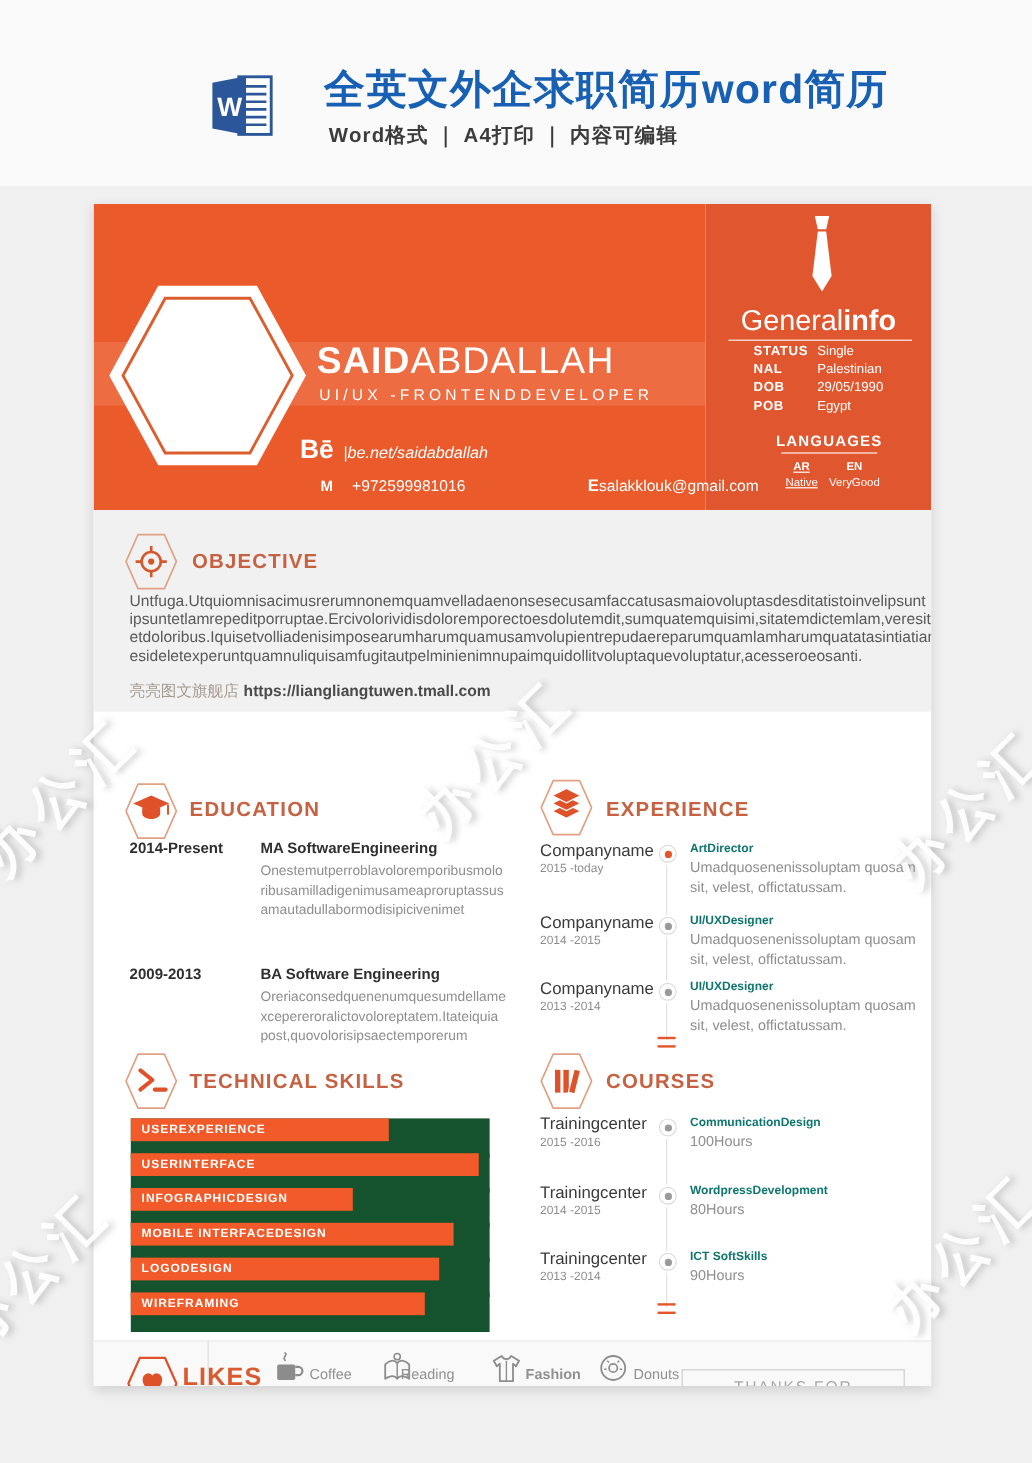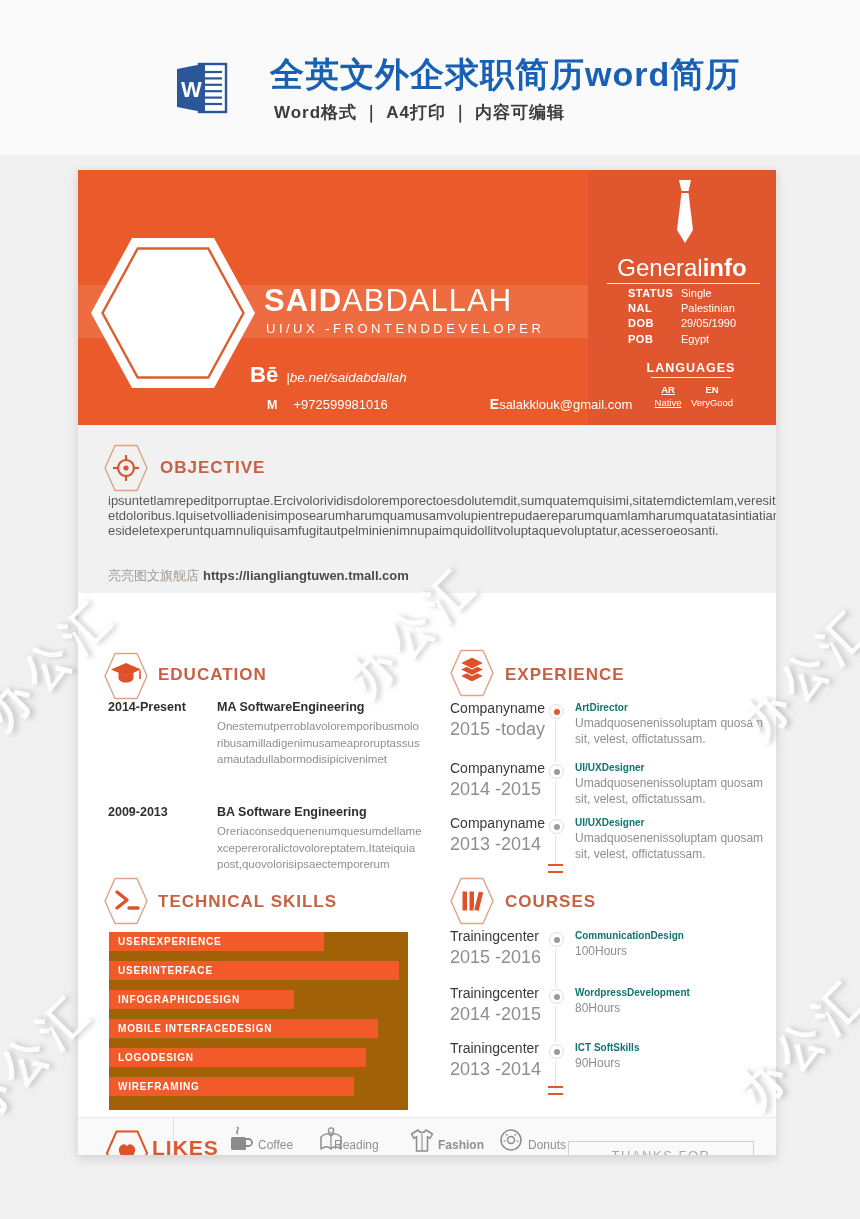--- a/index.html
+++ b/index.html
@@ -49,31 +49,31 @@
   .store-name{color:#A49A90;}
   .store-url{color:#4A4A4A;font-weight:bold;margin-left:4px;}
   
   .edu-entry{position:absolute;left:30px;width:300px;}
   .edu-period{position:absolute;left:0;top:0;font-size:12.5px;font-weight:bold;color:#2F2F2F;}
   .edu-degree{position:absolute;left:109px;top:0;font-size:12.5px;font-weight:bold;color:#2F2F2F;white-space:nowrap;}
   .edu-desc{position:absolute;left:109px;top:18px;width:205px;font-size:11.5px;line-height:16.5px;color:#8E8E8E;word-break:break-all;}
   
   .tl-entry-left{position:absolute;left:372px;width:96px;}
   .tl-company{font-size:14px;color:#3A3A3A;}
-  .tl-period{font-size:18px;color:#8E8E8E;margin-top:3px;}
+  .tl-period{font-size:10px;color:#8E8E8E;margin-top:3px;}
   .tl-entry-right{position:absolute;left:497px;width:200px;}
   .tl-role{font-size:10px;font-weight:bold;color:#0f766e;}
   .tl-desc{font-size:12px;line-height:16px;color:#8E8E8E;margin-top:2px;}
   .tl-line{position:absolute;left:477px;width:1px;background:#E5E2E0;}
   .tdot{position:absolute;left:471px;width:13px;height:13px;border-radius:50%;background:#fff;border:1px solid #DCDCDC;box-shadow:0 0 0 2px #fff;}
   .tdot span{position:absolute;left:3.5px;top:3.5px;width:6px;height:6px;border-radius:50%;background:#9A9A9A;display:block;}
   .tdot.orange span{background:#E4562A;}
   .tl-end{position:absolute;left:470px;width:15px;height:5px;border-top:2px solid #E4562A;border-bottom:2px solid #E4562A;}
   
-  .skill-row{position:absolute;left:31px;width:299px;height:33px;background:#a16207;}
+  .skill-row{position:absolute;left:31px;width:299px;height:33px;background:#14532d;}
   .skill-fill{height:19px;background:#F25A29;}
   .skill-label{position:absolute;left:9px;top:0;line-height:19px;font-size:10px;font-weight:bold;letter-spacing:0.8px;color:#fff;white-space:nowrap;}
   
   .likes-strip{position:absolute;left:0;top:947px;width:698px;height:38px;background:#F9F9F9;border-top:1px solid #EAEAEA;}
   .likes-divider{position:absolute;left:95px;top:947px;width:1px;height:38px;background:#DFDFDF;}
   .likes-title{position:absolute;left:74px;top:966px;font-size:21px;font-weight:bold;color:#DA5A2F;letter-spacing:1px;}
   .like-label{position:absolute;top:968px;font-size:12px;color:#909090;}
   .thanks-box{position:absolute;left:490px;top:971px;width:184px;height:40px;border:1px solid #CFCFCF;text-align:center;}
   .thanks-box span{display:inline-block;margin-top:6px;font-size:13px;color:#A8A8A8;letter-spacing:1.5px;}
   
@@ -158,20 +158,21 @@
       <circle cx="22" cy="24" r="2.6" fill="#D4582B"></circle>
       <g stroke="#D4582B" stroke-width="2.2">
         <line x1="22" y1="11" x2="22" y2="15.5"></line>
           <line x1="22" y1="32.5" x2="22" y2="37"></line>
         <line x1="9" y1="24" x2="13.5" y2="24"></line>
           <line x1="30.5" y1="24" x2="35" y2="24"></line>
       </g>
     </svg>
     <div class="sec-title" style="left:82px;top:288px;">OBJECTIVE</div>
     <div class="obj-text">
+      <div>Untfuga.Utquiomnisacimusrerumnonemquamvelladaenonsesecusamfaccatusasmaiovoluptasdesditatistoinvelipsunt</div>
       <div>ipsuntetlamrepeditporruptae.Ercivolorividisdoloremporectoesdolutemdit,sumquatemquisimi,sitatemdictemlam,veresit,</div>
       <div>etdoloribus.Iquisetvolliadenisimposearumharumquamusamvolupientrepudaereparumquamlamharumquatatasintiatiamsimpr</div>
       <div>esideletexperuntquamnuliquisamfugitautpelminienimnupaimquidollitvoluptaquevoluptatur,acesseroeosanti.</div>
     </div>
     <div class="store-line">
       <span class="store-name">亮亮图文旗舰店</span><span class="store-url">https://liangliangtuwen.tmall.com</span>
     </div>
 
     <svg class="sec-icon" style="left:26px;top:482px;" viewBox="0 0 44 48">
       <polygon points="11,1.5 33,1.5 43,24 33,46.5 11,46.5 1,24" fill="none" stroke="#DFA285" stroke-width="1.4" stroke-linejoin="round"></polygon>

